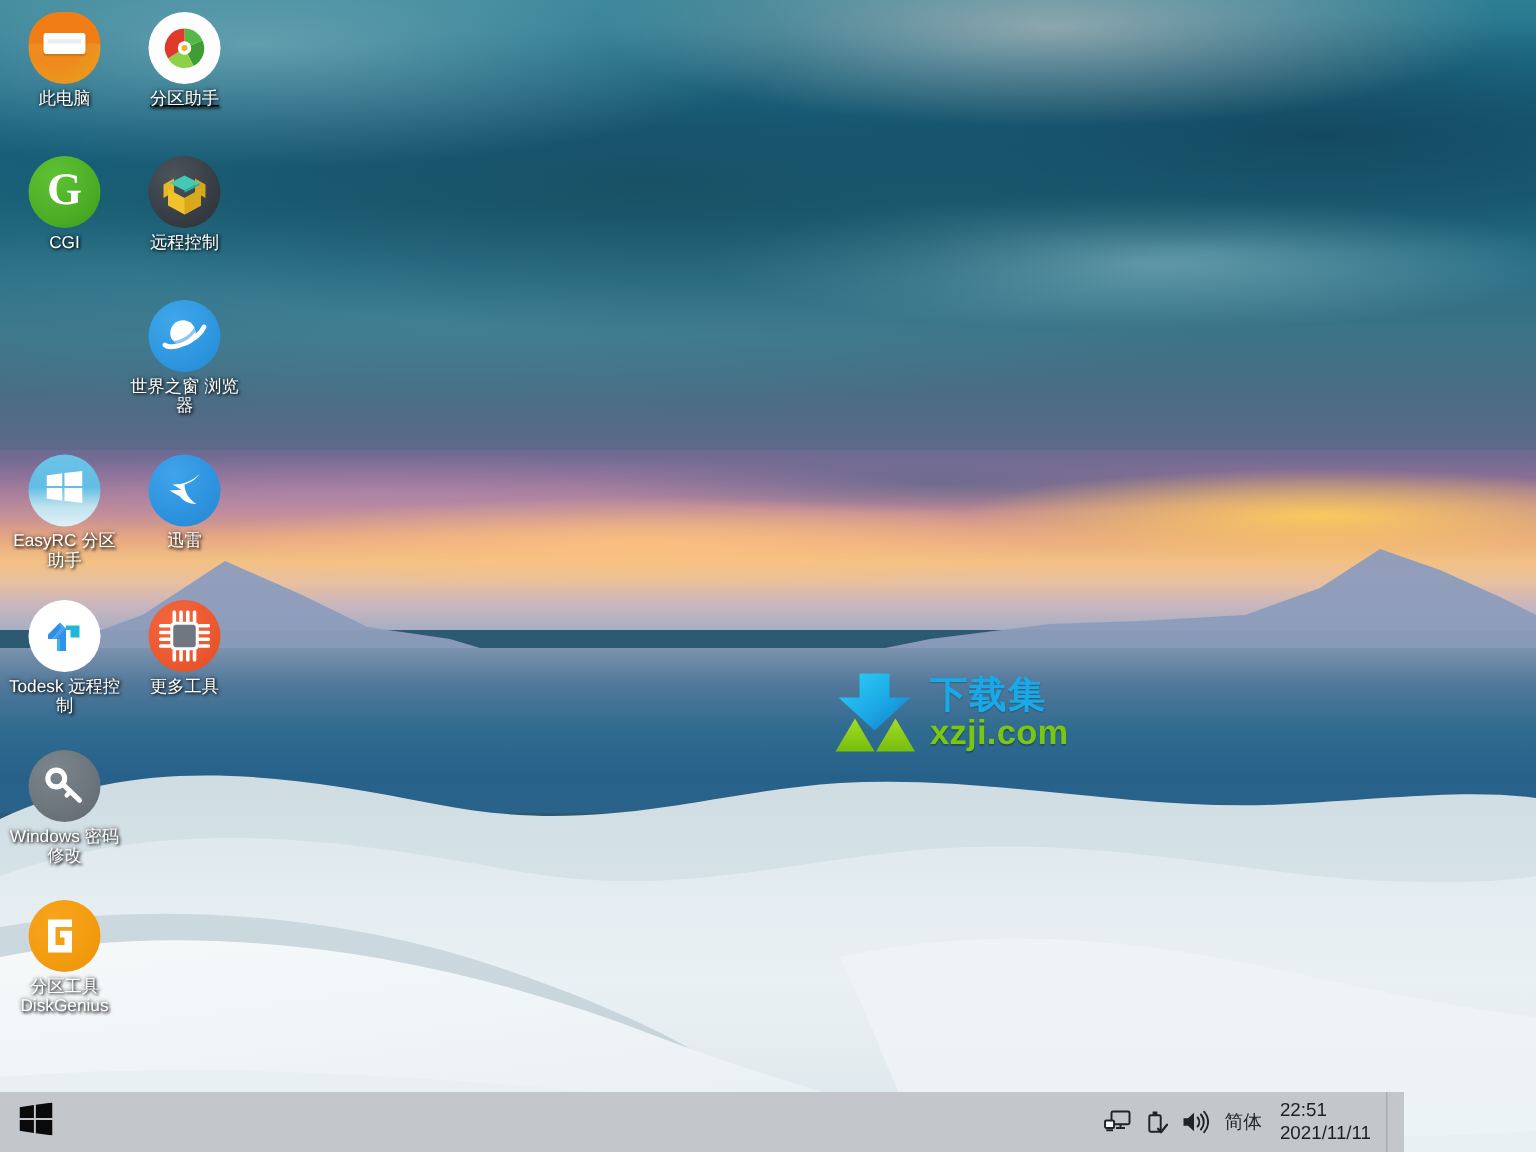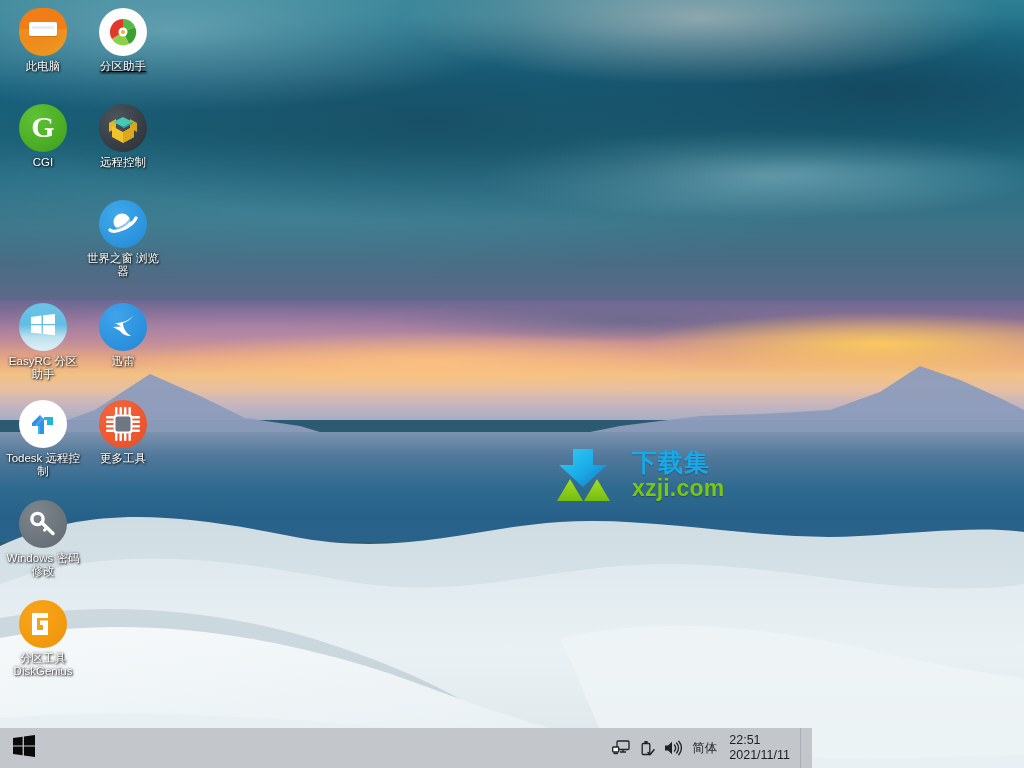--- a/index.html
+++ b/index.html
@@ -177,37 +177,37 @@
   #watermark {
     position: absolute;
     left: 554px; top: 444px;
     width: 160px; height: 62px;
     z-index: 6;
     display: flex;
     align-items: center;
     pointer-events: none;
   }
   #watermark .wm-logo { width: 58px; height: 56px; flex: none; }
-  #watermark .wm-text { margin-left: 20px; line-height: 1; }
+  #watermark .wm-text { margin-left: 8px; line-height: 1; }
   #watermark .wm-cn {
     font-size: 25px; font-weight: bold; color: #17a9e8; letter-spacing: 1px;
     font-family: "DejaVu Sans", sans-serif;
     text-shadow: 0 1px 1px rgba(0,0,0,.25);
   }
   #watermark .wm-en {
     font-size: 23px; font-weight: bold; color: #7ac70f; letter-spacing: .2px;
     font-family: Liberation Sans, sans-serif; margin-top: 2px;
     text-shadow: 0 1px 1px rgba(0,0,0,.25);
   }
 
   
   #taskbar {
     position: absolute;
     left: 0; bottom: 0;
-    width: 812px; height: 40px;
+    width: 936px; height: 40px;
     background: #c3c7cb;
     z-index: 20;
     display: flex;
     align-items: center;
     justify-content: space-between;
   }
   #start-button {
     width: 48px; height: 40px;
     display: flex; align-items: center; justify-content: center;
     cursor: default;

